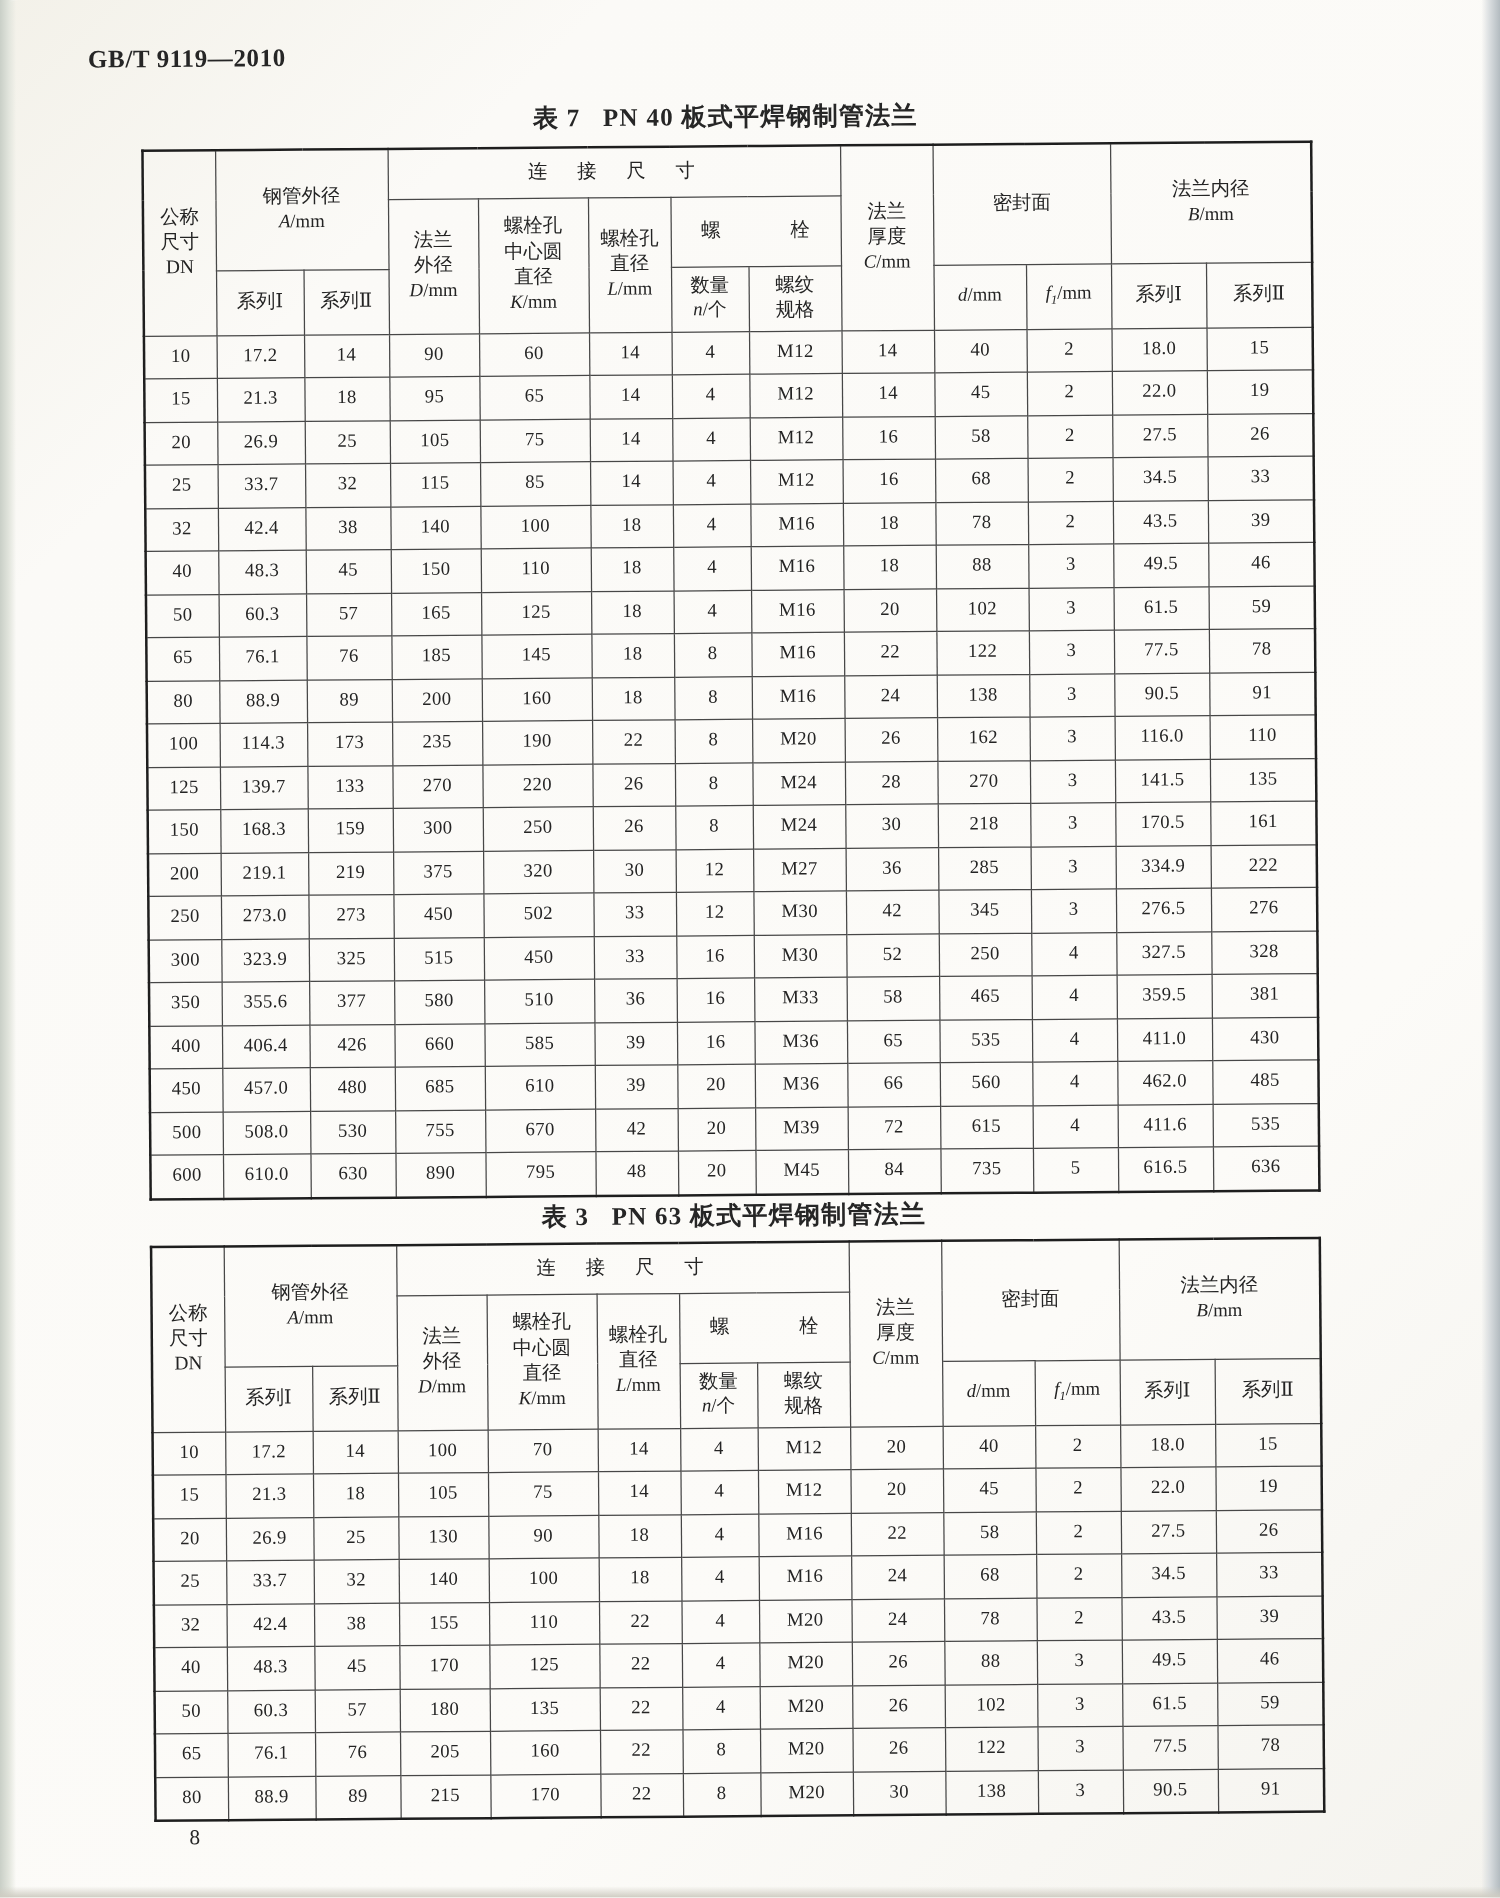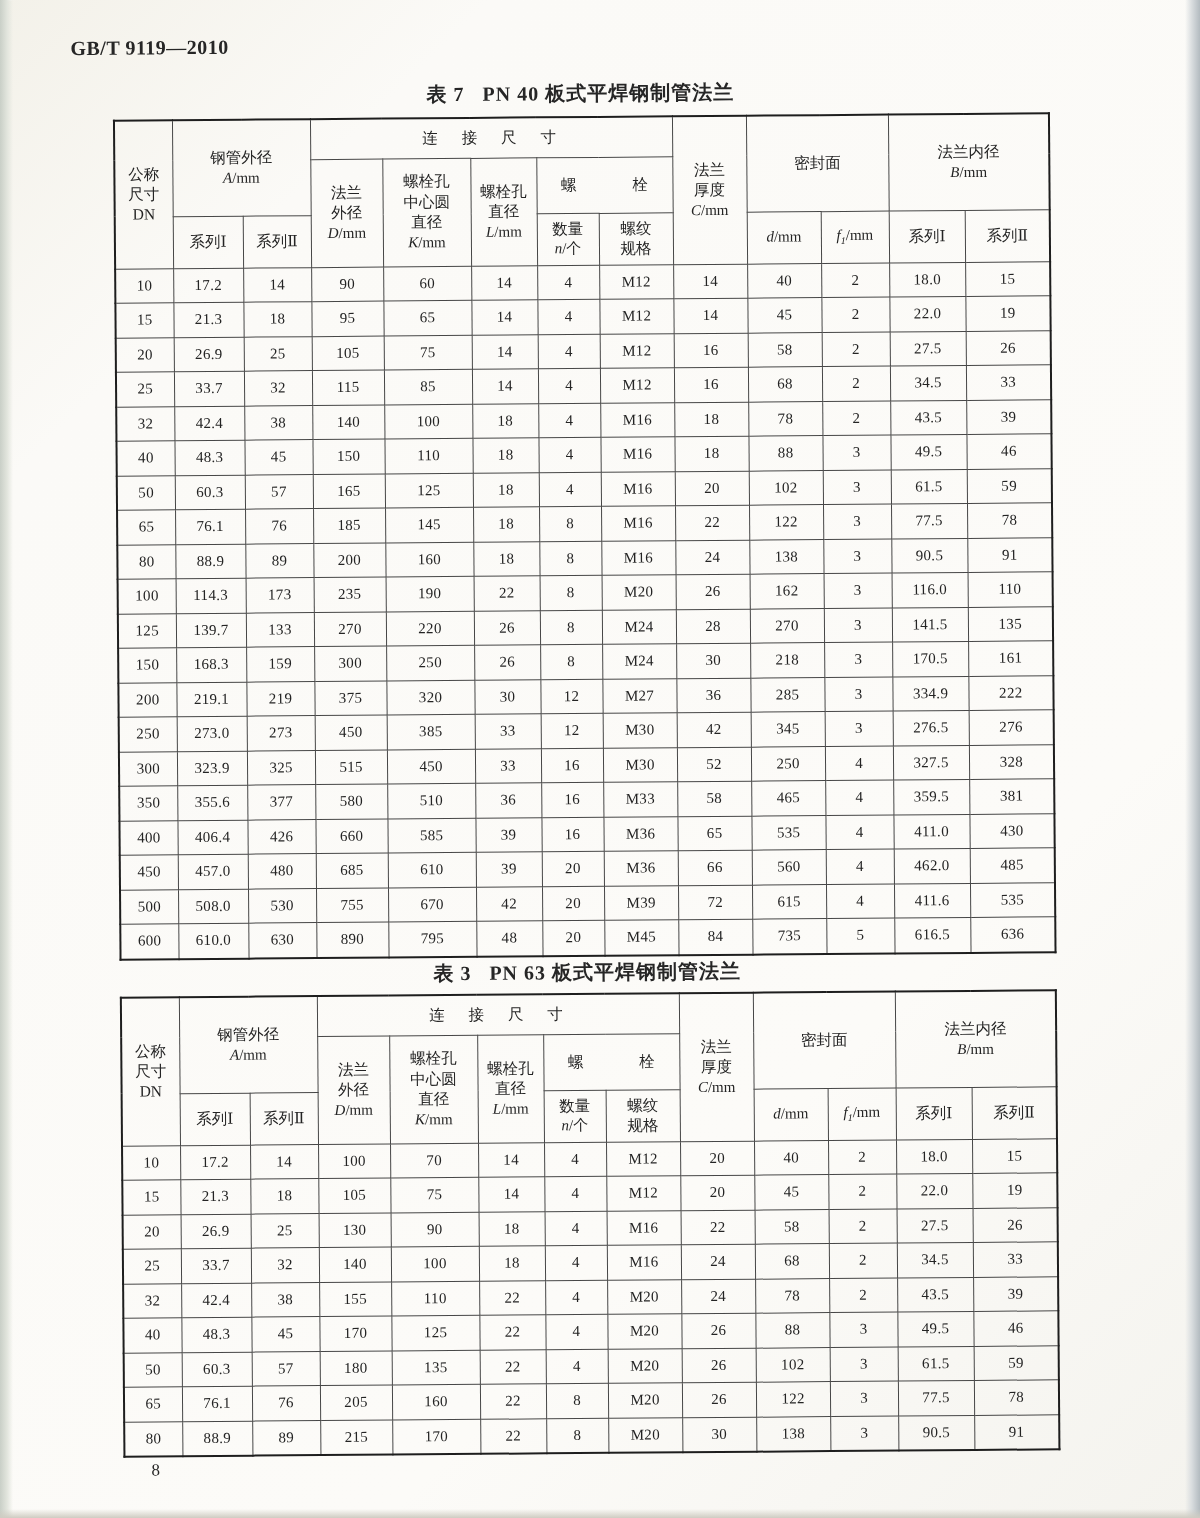--- a/index.html
+++ b/index.html
@@ -328,21 +328,21 @@
             <td>285</td>
             <td>3</td>
             <td>334.9</td>
             <td>222</td>
           </tr>
           <tr>
             <td>250</td>
             <td>273.0</td>
             <td>273</td>
             <td>450</td>
-            <td>385</td>
+            <td>502</td>
             <td>33</td>
             <td>12</td>
             <td>M30</td>
             <td>42</td>
             <td>345</td>
             <td>3</td>
             <td>276.5</td>
             <td>276</td>
           </tr>
           <tr>

